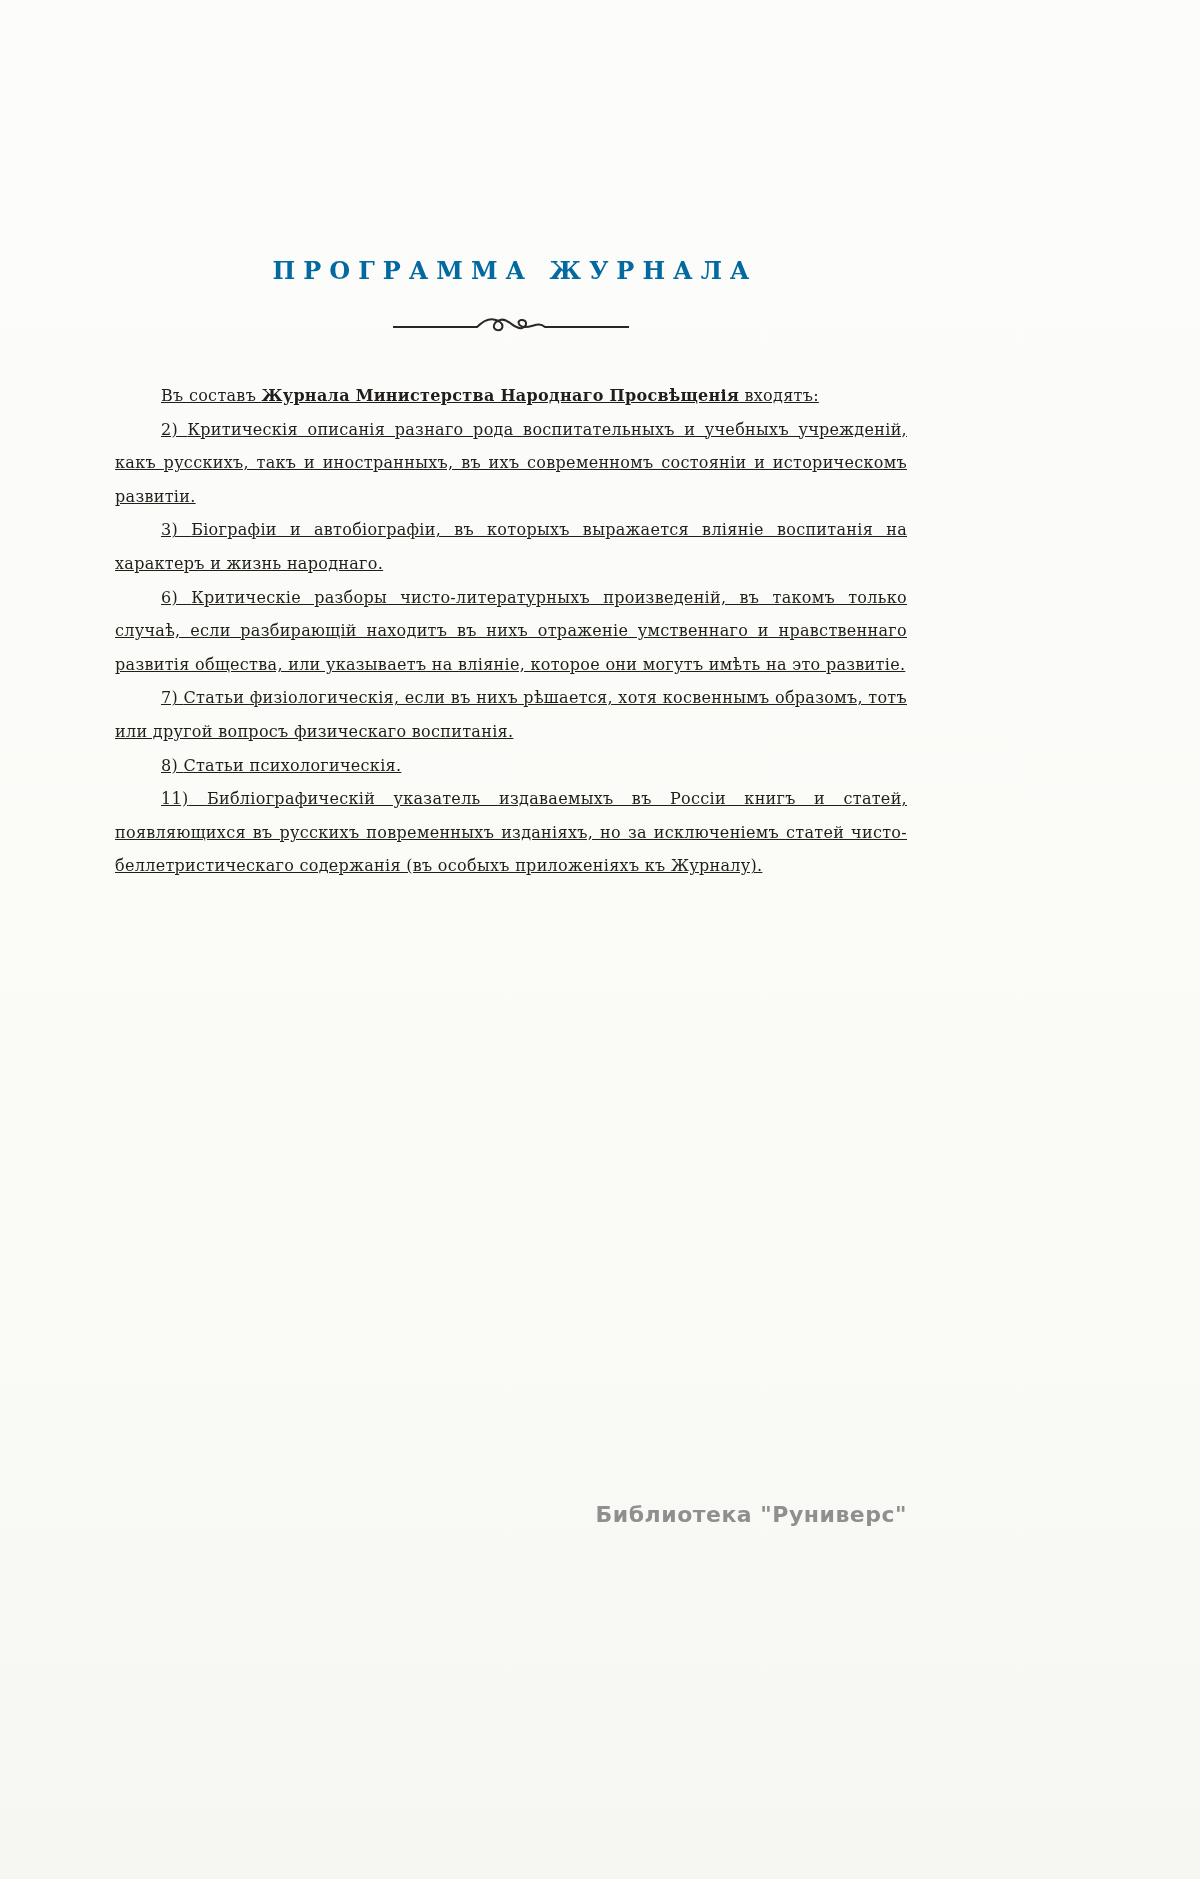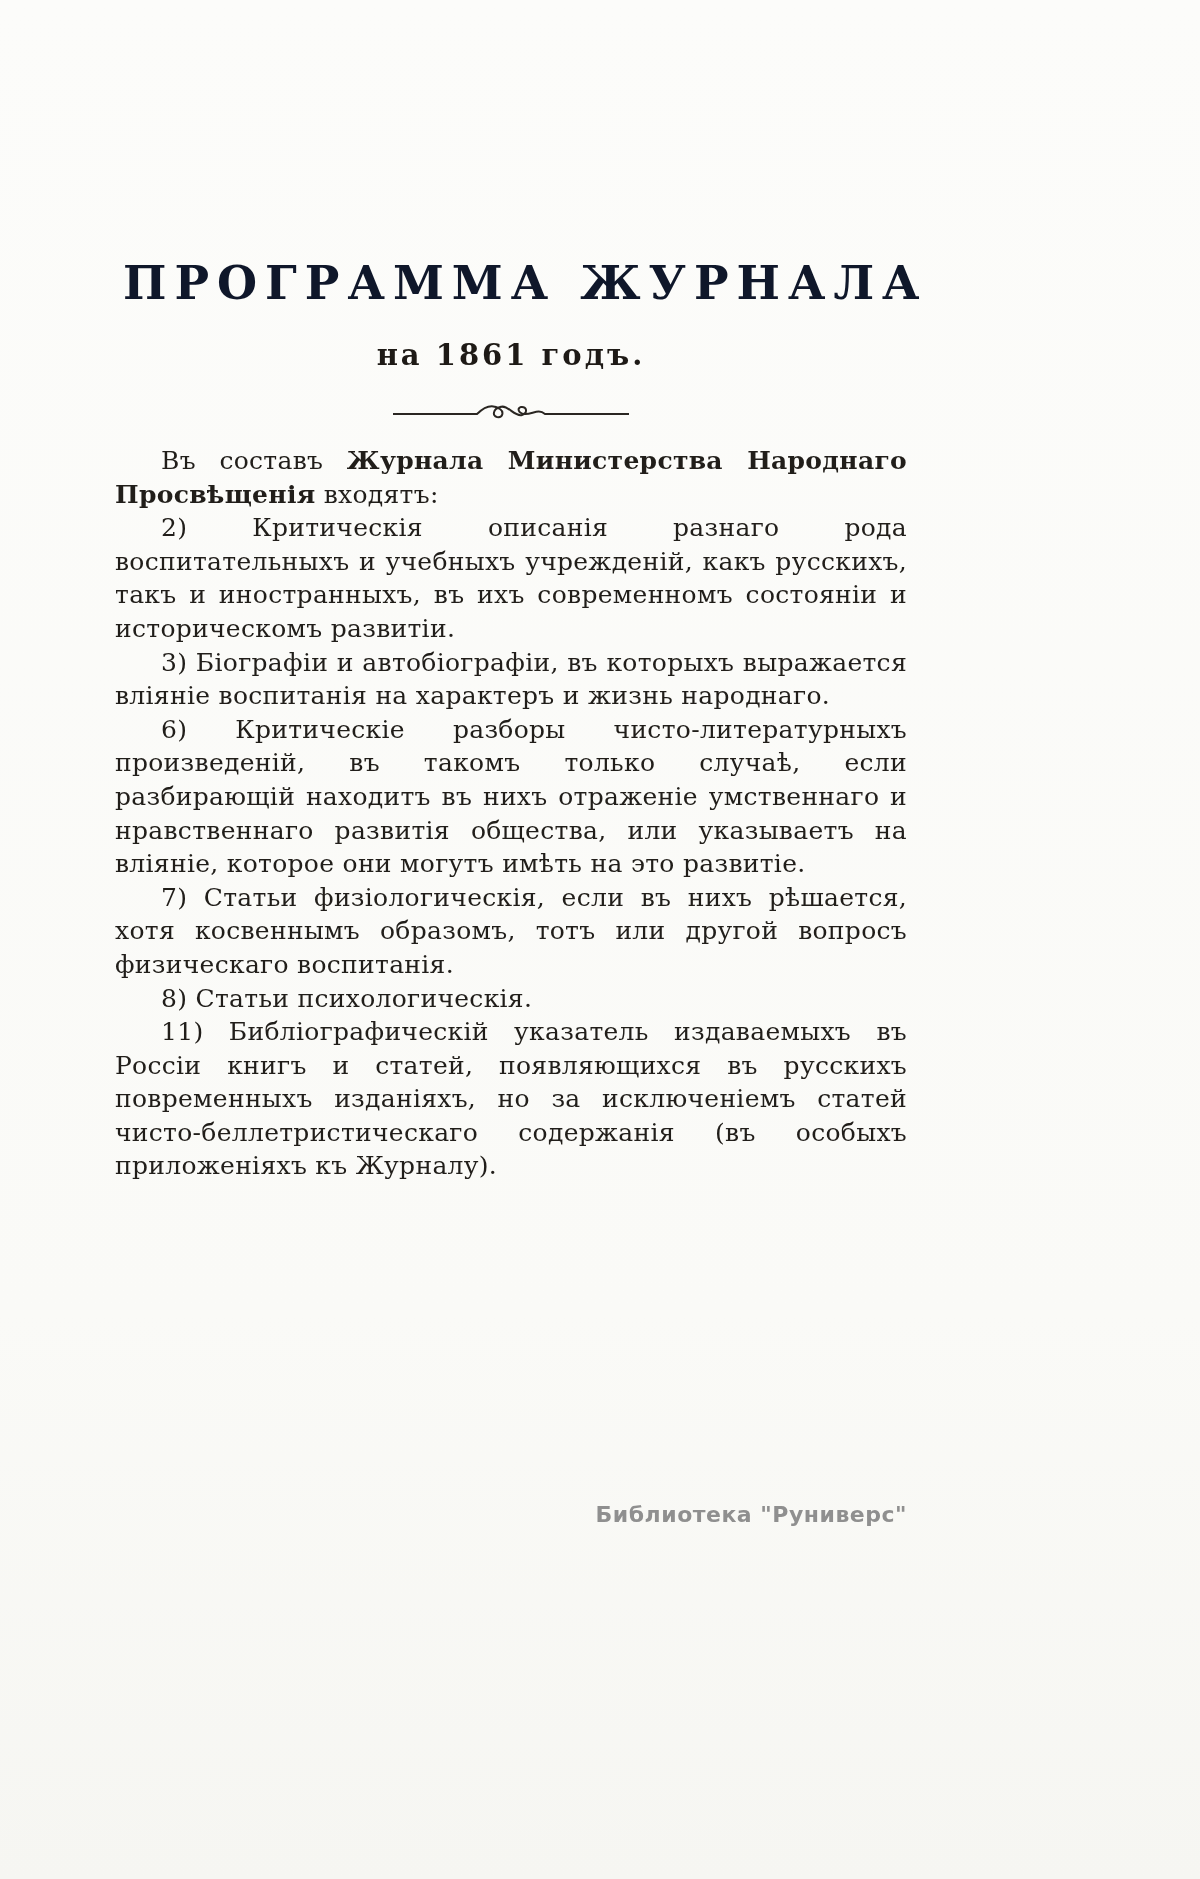--- a/index.html
+++ b/index.html
@@ -17,46 +17,47 @@
   }
   .page {
     position: absolute;
     left: 115px;
     top: 0;
     width: 792px;
   }
   .title {
     margin: 256px 0 16px 0;
     text-align: center;
-    font-size: 46px;
+    font-size: 24px;
     font-weight: bold;
     letter-spacing: 8px;
     padding-left: 8px; 
-    color: #0f172a;
+    color: #0369a1;
     white-space: nowrap;
   }
   .subtitle {
     margin: 28px 0 0 0;
     text-align: center;
     font-size: 29px;
     font-weight: bold;
     letter-spacing: 3px;
     color: #1e1a16;
   }
   .divider {
     margin-top: 28px;
     text-align: center;
     line-height: 0;
   }
   .body-text {
-    margin-top: 20px;
-    font-size: 25px;
+    margin-top: 42px;
+    font-size: 16px;
     line-height: 33.6px;
     text-align: justify;
     letter-spacing: 0.3px;
+    text-decoration: underline;
   }
   .para {
     margin: 0;
     text-indent: 46px;
   }
   .journal-name {
     font-weight: bold;
   }
   .watermark {
     position: absolute;
@@ -71,21 +72,20 @@
     letter-spacing: 0.5px;
   }
 </style>
 </head>
 <body>
 
 <div class="page">
 
   <h1 class="title">ПРОГРАММА ЖУРНАЛА</h1>
 
-  <h2 class="subtitle">на 1861 годъ.</h2>
 
   <div class="divider">
     <svg width="240" height="24" viewBox="0 0 240 24" aria-hidden="true">
       <path d="M2 14 H86" stroke="#2a2622" stroke-width="2" fill="none"></path>
       <path d="M154 14 H238" stroke="#2a2622" stroke-width="2" fill="none"></path>
       <path d="M86 14 C94 6 102 4 109 9 C113 12 112 18 106 17 C101 16 102 9 109 7 C117 4 123 17 131 15 C137 13 136 6 130 7 C126 8 127 13 133 14 C141 15 147 8 154 14" fill="none" stroke="#2a2622" stroke-width="2" stroke-linecap="round"></path>
     </svg>
   </div>
 
   <div class="body-text">

